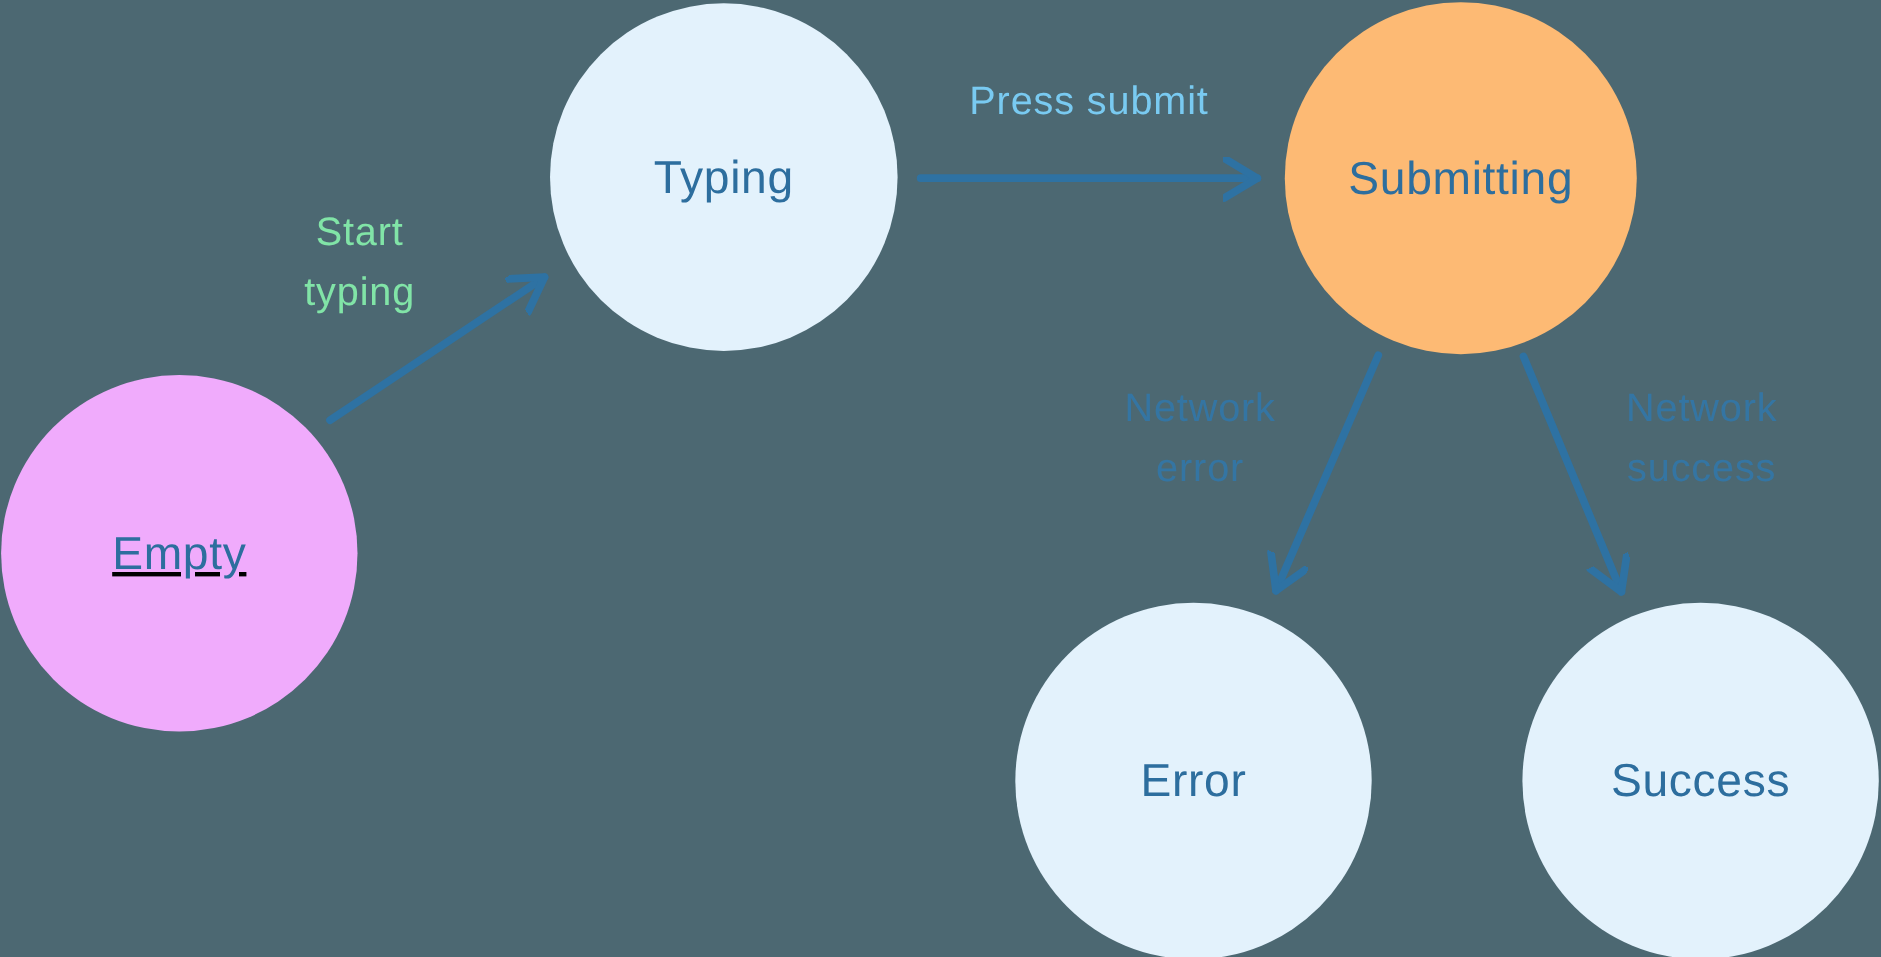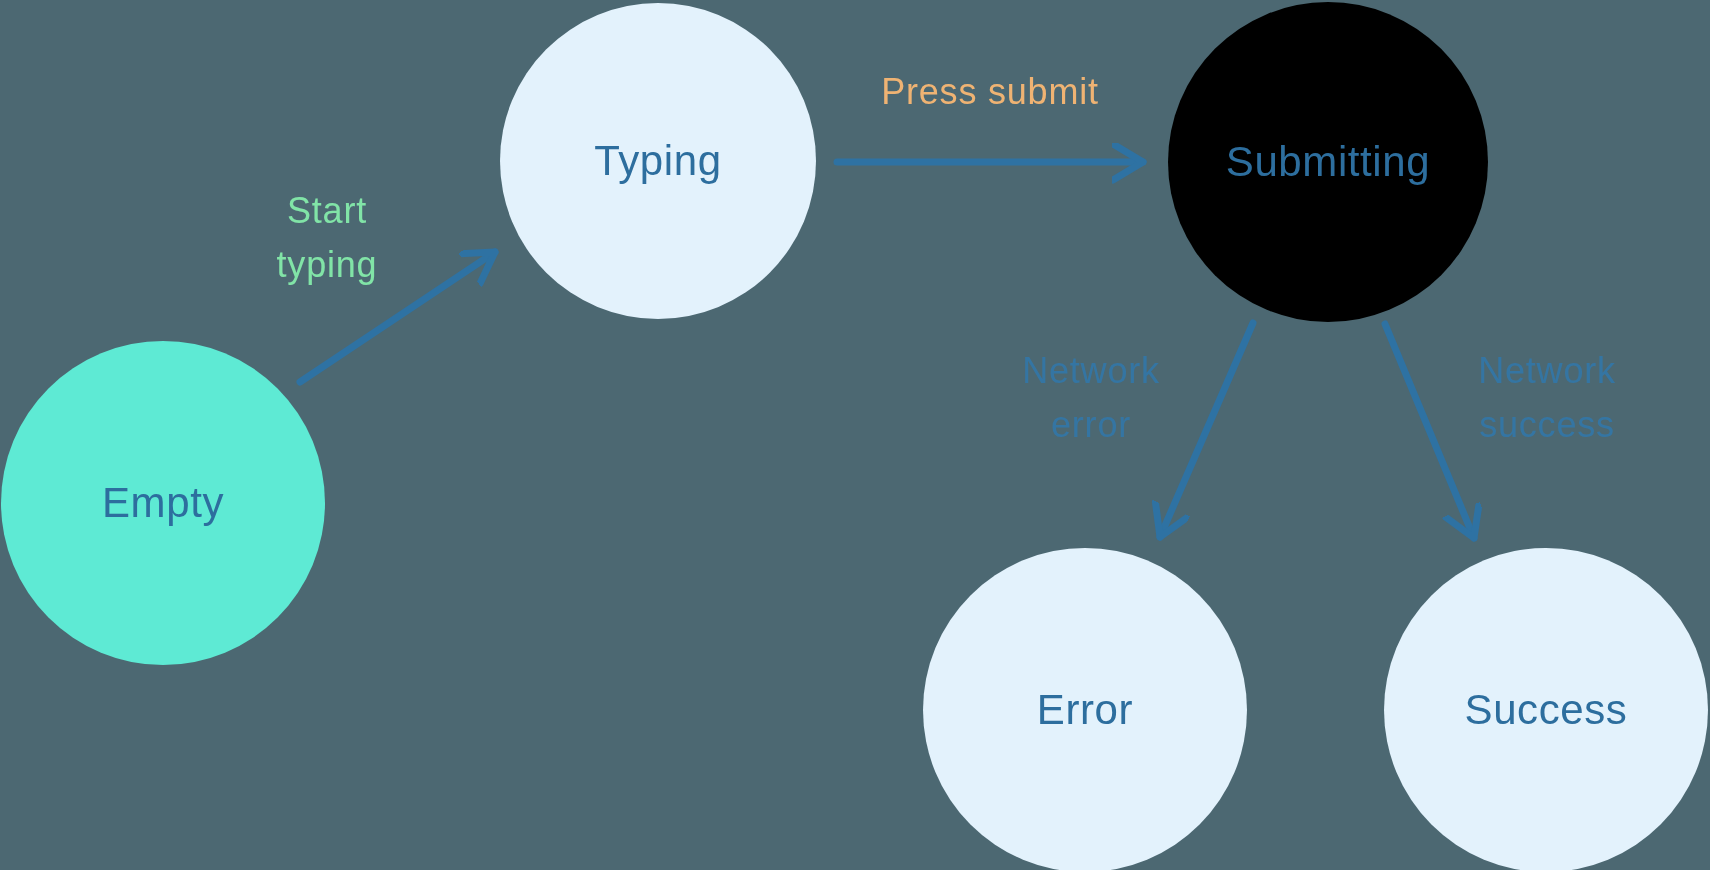--- a/index.html
+++ b/index.html
@@ -51,40 +51,40 @@
     <defs>
       <marker id="arrowhead" markerUnits="userSpaceOnUse" markerWidth="48" markerHeight="48" refX="31" refY="19" orient="auto">
         <path d="M 1 1 L 31 19 L 1 37" fill="none" stroke-width="7" stroke-linecap="round" stroke-linejoin="round" stroke="#2E72A3"></path>
       </marker>
     </defs>
   <line x1="300" y1="382" x2="495" y2="252" stroke="#2E72A3" stroke-width="7" stroke-linecap="round" marker-end="url(#arrowhead)"></line>
       <line x1="837" y1="162" x2="1143" y2="162" stroke="#2E72A3" stroke-width="7" stroke-linecap="round" marker-end="url(#arrowhead)"></line>
       <line x1="1253" y1="323" x2="1160" y2="537" stroke="#2E72A3" stroke-width="7" stroke-linecap="round" marker-end="url(#arrowhead)"></line>
       <line x1="1385" y1="324" x2="1474" y2="538" stroke="#2E72A3" stroke-width="7" stroke-linecap="round" marker-end="url(#arrowhead)"></line>
     </svg>
-<div class="node" style="left: 1px; top: 341px; width: 324px; height: 324px; background: #5eead4;">
+<div class="node" style="left: 1px; top: 341px; width: 324px; height: 324px; background: #f0abfc; text-decoration: underline;">
       <span class="node-label" style="color: rgb(45, 110, 158);">Empty</span>
     </div>
     <div class="node" style="left: 500px; top: 3px; width: 316px; height: 316px; background: rgb(227, 242, 252);">
       <span class="node-label" style="color: rgb(45, 110, 158);">Typing</span>
     </div>
-    <div class="node" style="left: 1168px; top: 2px; width: 320px; height: 320px; background: #000000;">
+    <div class="node" style="left: 1168px; top: 2px; width: 320px; height: 320px; background: #fdba74;">
       <span class="node-label" style="color: rgb(45, 110, 158);">Submitting</span>
     </div>
     <div class="node" style="left: 923px; top: 548px; width: 324px; height: 324px; background: rgb(227, 242, 252);">
       <span class="node-label" style="color: rgb(45, 110, 158);">Error</span>
     </div>
     <div class="node" style="left: 1384px; top: 548px; width: 324px; height: 324px; background: rgb(227, 242, 252);">
       <span class="node-label" style="color: rgb(45, 110, 158);">Success</span>
     </div>
     <div class="edge-label" style="left: 327px; top: 238px; color: #86efac;">
       <div>Start</div>
       <div>typing</div>
     </div>
-    <div class="edge-label" style="left: 990px; top: 92px; color: #fdba74;">
+    <div class="edge-label" style="left: 990px; top: 92px; color: #7dd3fc;">
       <div>Press submit</div>
     </div>
     <div class="edge-label" style="left: 1091px; top: 398px; color: rgb(51, 119, 168);">
       <div>Network</div>
       <div>error</div>
     </div>
     <div class="edge-label" style="left: 1547px; top: 398px; color: rgb(51, 119, 168);">
       <div>Network</div>
       <div>success</div>
     </div>

